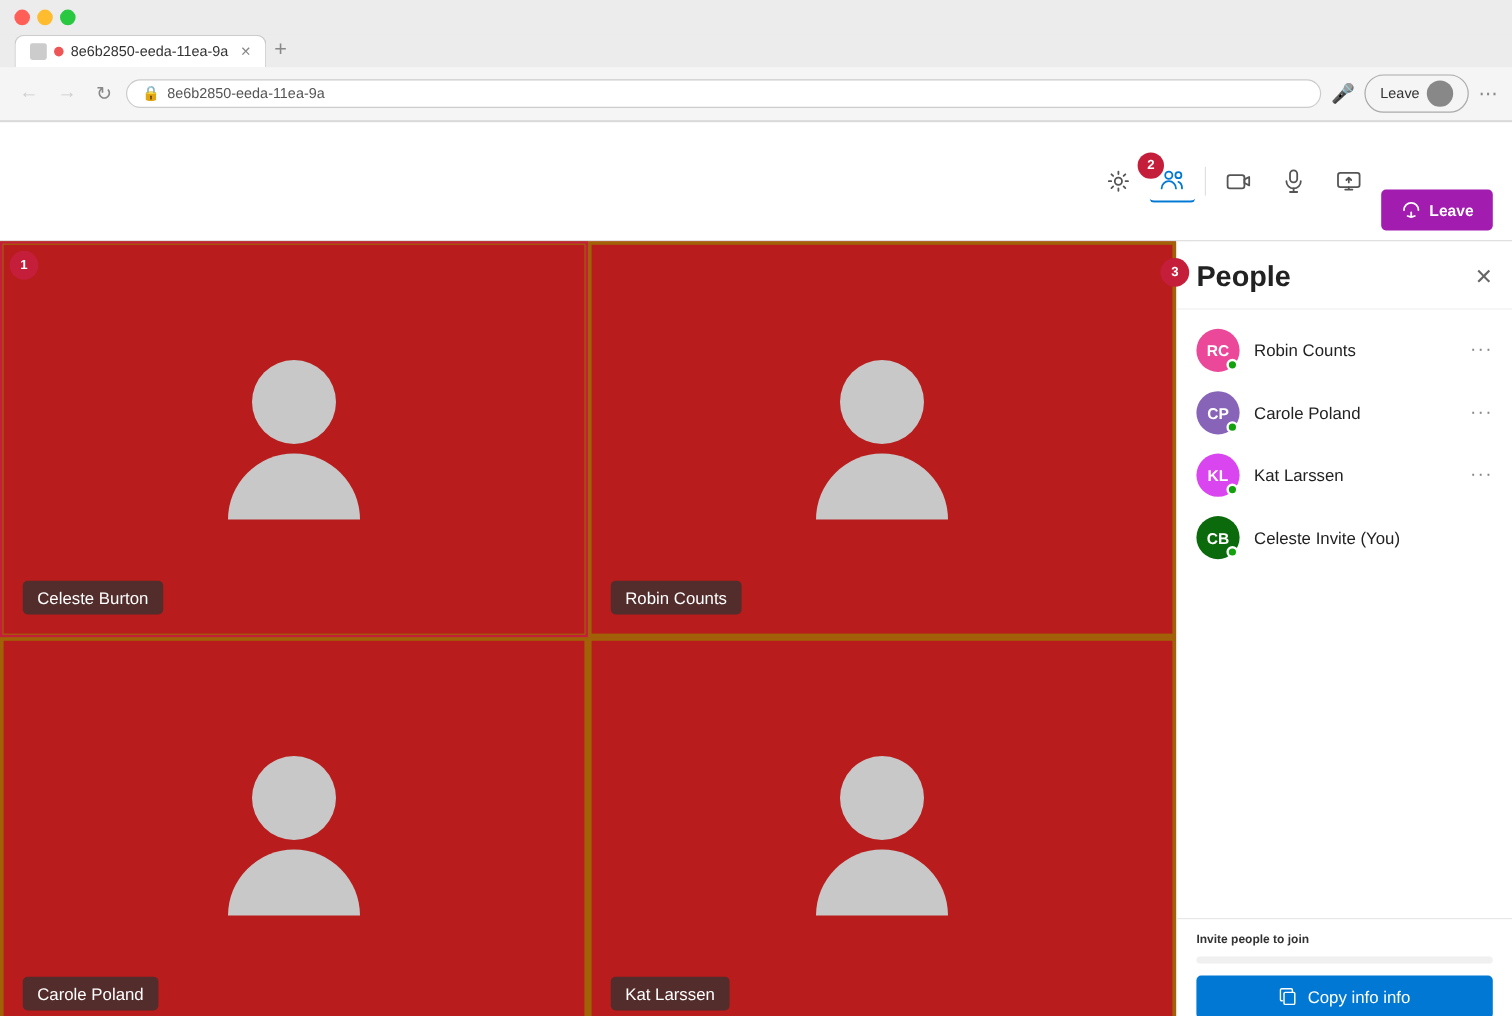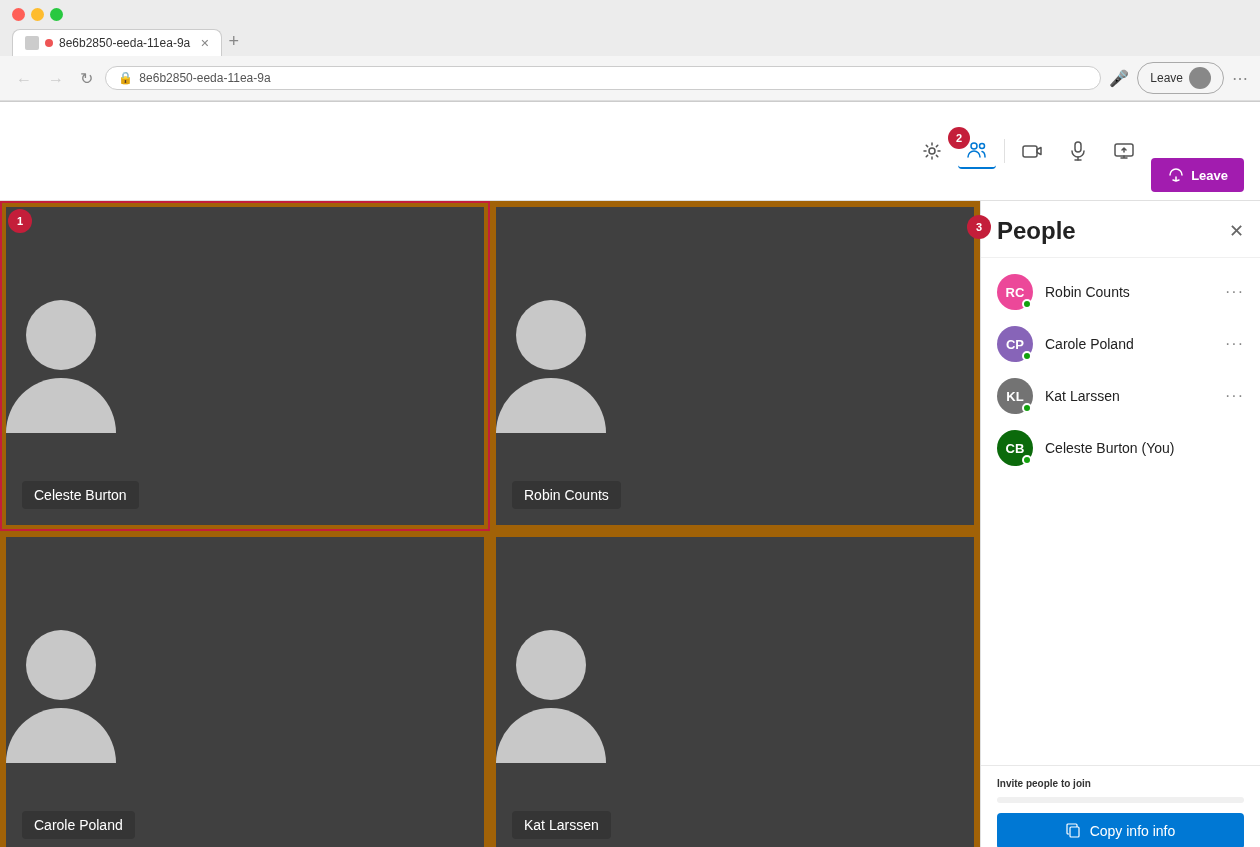--- a/index.html
+++ b/index.html
@@ -38,21 +38,21 @@
     .toolbar-btn { background: none; border: none; cursor: pointer; padding: 6px 8px; border-radius: 4px; color: #555; font-size: 18px; display: flex; align-items: center; justify-content: center; }
     .toolbar-btn.active { color: #0078d4; border-bottom: 2px solid #0078d4; }
     .toolbar-separator { width: 1px; height: 24px; background: #e0e0e0; }
     .leave-btn { background: #a21caf; color: #fff; border: none; border-radius: 4px; padding: 8px 16px; font-size: 13px; font-weight: 600; cursor: pointer; display: flex; align-items: center; gap: 6px; margin-top: 48px; }
 
     
     .content-area { display: flex; flex: 1; overflow: hidden; }
 
     
     .video-grid { flex: 1; display: grid; grid-template-columns: 1fr 1fr; grid-template-rows: 1fr 1fr; gap: 0; background: #e8e8e8; }
-    .video-cell { background: #404040; display: flex; align-items: center; position: relative; border: 6px solid #a16207; }
+    .video-cell { background: #b91c1c; display: flex; align-items: center; justify-content: center; position: relative; border: 3px solid #a16207; }
     .video-cell.active-speaker { outline: 2px solid #c41e3a; outline-offset: -2px; }
     .participant-avatar { display: flex; flex-direction: column; align-items: center; gap: 0; }
     .avatar-head { width: 70px; height: 70px; border-radius: 50%; background: #c8c8c8; }
     .avatar-body { width: 110px; height: 55px; border-radius: 55px 55px 0 0; background: #c8c8c8; margin-top: 8px; }
     .name-label { position: absolute; bottom: 16px; left: 16px; background: rgba(50,50,50,0.75); color: #fff; padding: 6px 12px; border-radius: 4px; font-size: 14px; font-weight: 500; }
 
     
     .people-panel { width: 280px; background: #fff; border-left: 1px solid #e0e0e0; display: flex; flex-direction: column; }
     .panel-header { display: flex; align-items: center; justify-content: space-between; padding: 16px 16px 12px 16px; border-bottom: 1px solid #f0f0f0; position: relative; }
     .panel-title { font-size: 24px; font-weight: 600; color: #222; }
@@ -224,34 +224,34 @@
         <div class="person-item">
           <div class="person-avatar-circle" style="background:#8764b8;">
             <span>CP</span>
             <div class="person-online-dot" style="background:#13a10e;"></div>
           </div>
           <span class="person-name">Carole Poland</span>
           <span class="person-more">···</span>
         </div>
 
         <div class="person-item">
-          <div class="person-avatar-circle" style="background:#737373;">
+          <div class="person-avatar-circle" style="background:#d946ef;">
             <span>KL</span>
             <div class="person-online-dot" style="background:#13a10e;"></div>
           </div>
           <span class="person-name">Kat Larssen</span>
           <span class="person-more">···</span>
         </div>
 
         <div class="person-item">
           <div class="person-avatar-circle" style="background:#0b6a0b;">
             <span>CB</span>
             <div class="person-online-dot" style="background:#13a10e;"></div>
           </div>
-          <span class="person-name">Celeste Burton (You)</span>
+          <span class="person-name">Celeste Invite (You)</span>
         </div>
       </div>
 
       <div class="invite-section">
         <div class="invite-title">Invite people to join</div>
         <div class="invite-bar"></div>
         <button class="copy-btn">
           <svg width="16" height="16" viewBox="0 0 16 16" fill="none">
             <rect x="4" y="4" width="9" height="10" rx="1" stroke="#fff" stroke-width="1.2"></rect>
             <path d="M3 11H2a1 1 0 01-1-1V2a1 1 0 011-1h8a1 1 0 011 1v2" stroke="#fff" stroke-width="1.2"></path>

